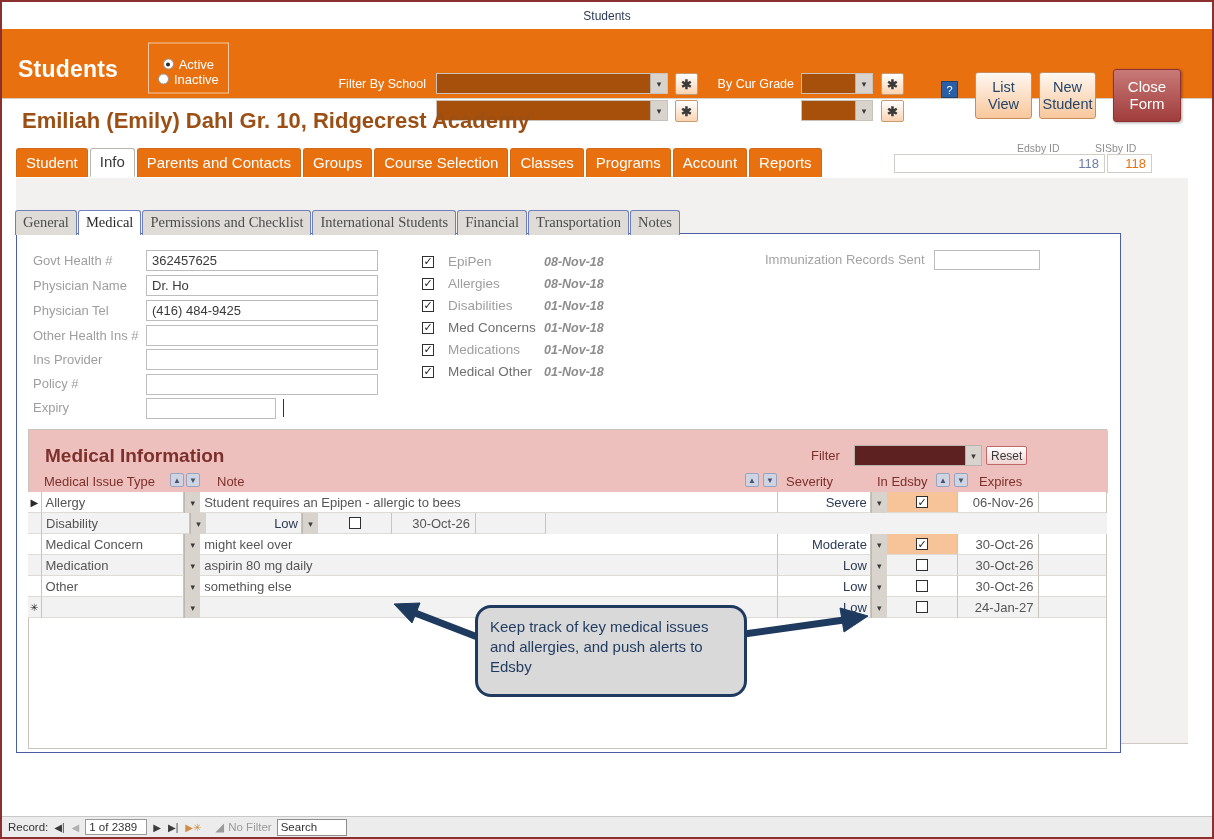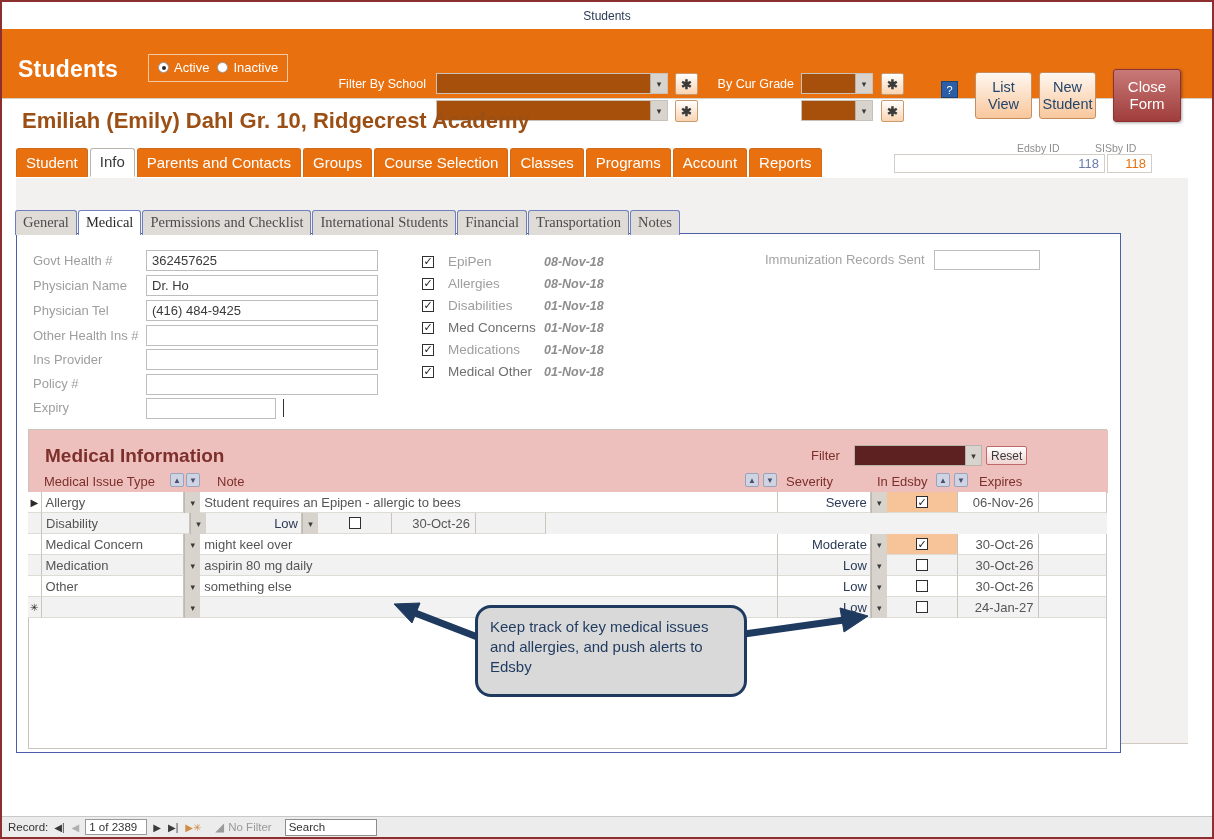--- a/index.html
+++ b/index.html
@@ -41,22 +41,22 @@
   .hdr-title {
     position: absolute; left: 16px; top: 40px;
     transform: translateY(-50%);
     color: #ffffff; font-size: 23px; font-weight: bold;
     letter-spacing: .2px;
   }
   .radio-group {
     position: absolute; left: 146px; top: 39px;
     transform: translateY(-50%);
     border: 1px solid #f3c9a3;
-    padding: 5px 9px 6px 9px;
-    display: flex; gap: 8px; align-items: center;
+    padding: 13px 9px 6px 9px;
+    display: flex; gap: 0; align-items: center; flex-direction: column;
   }
   .radio-opt { display: flex; align-items: center; gap: 5px; color:#fff; font-size: 13px; }
   .radio {
     width: 11px; height: 11px; border-radius: 50%;
     background: #fff; border: 1px solid #9a9a9a;
     display: inline-block; position: relative;
   }
   .radio.sel::after {
     content: ""; position: absolute; left: 2.5px; top: 2.5px;
     width: 4px; height: 4px; border-radius: 50%; background: #2b2b2b;
@@ -313,23 +313,22 @@
     padding-left: 6px; gap: 5px;
   }
   .nav-ico { color: #3a3a3a; font-size: 10px; padding: 0 1px; }
   .nav-ico.dim { color: #b0b0b0; }
   .rec-box {
     width: 62px; height: 16px; background: #fff; border: 1px solid #9a9a9a;
     display: flex; align-items: center; padding-left: 3px; font-size: 11.5px;
   }
   .nofilter { color: #9a9a9a; display:flex; align-items:center; gap:4px; margin-left: 8px;}
   .search-box {
-    width: 92px; height: 17px; background: #fff; border: 1px solid #8d8d8d;
+    width: 70px; height: 17px; background: #fff; border: 1px solid #8d8d8d;
     display: flex; align-items: center; padding-left: 3px; font-size: 11.5px; color:#333;
-    margin-left: 8px;
   }
 </style>
 </head>
 <body>
 
 <div id="app">
 
   <div class="win-title">Students</div>
 
   <div class="hdr">

